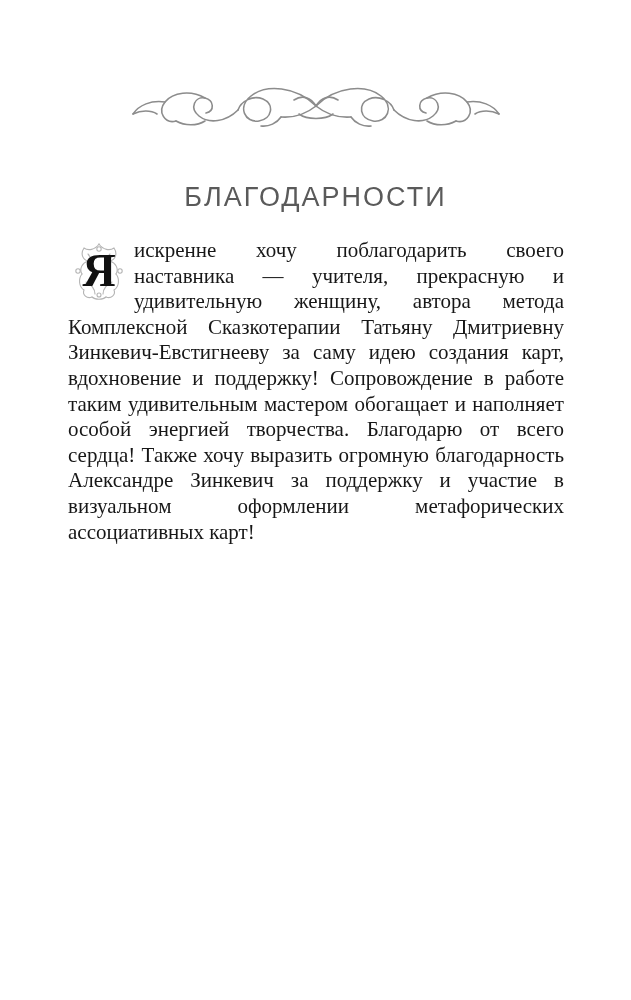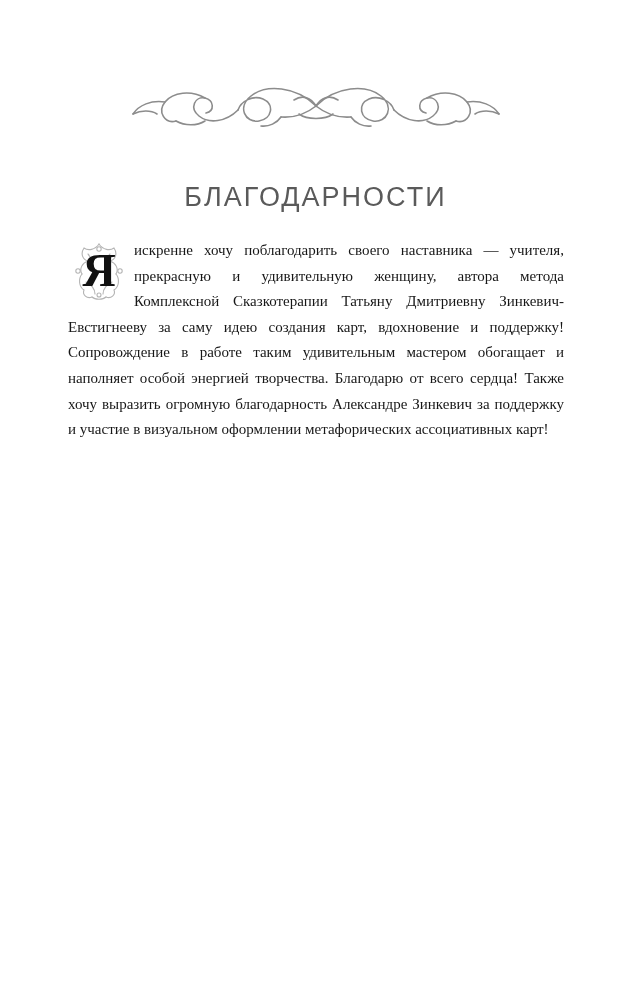--- a/index.html
+++ b/index.html
@@ -45,21 +45,21 @@
     font-weight: 400;
   }
   .body-block {
     position: absolute;
     top: 238px;
     left: 68px;
     width: 496px;
   }
   .body-text {
     font-family: "Liberation Serif", serif;
-    font-size: 15px;
+    font-size: 21px;
     line-height: 25.6px;
     text-align: justify;
     text-justify: inter-word;
     color: #171717;
     hyphens: manual;
   }
   .dropcap-wrap {
     position: relative;
     float: left;
     width: 62px;

